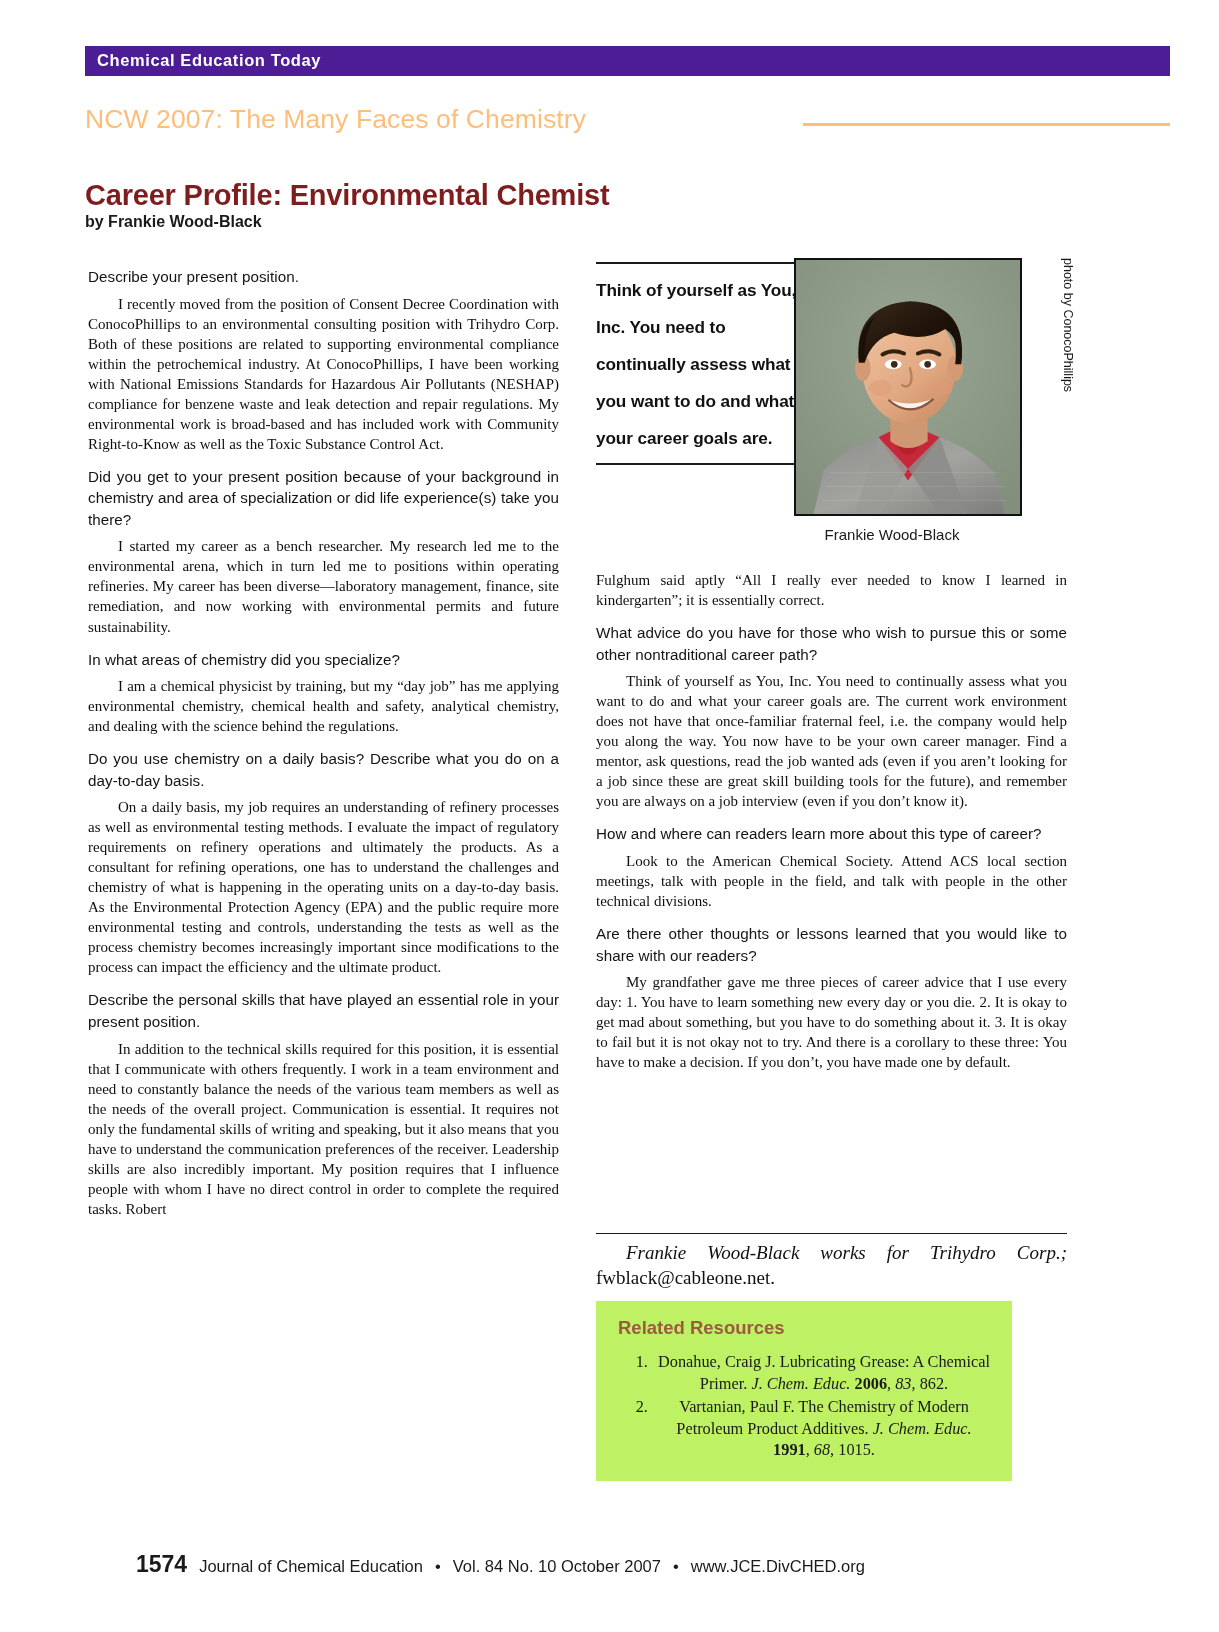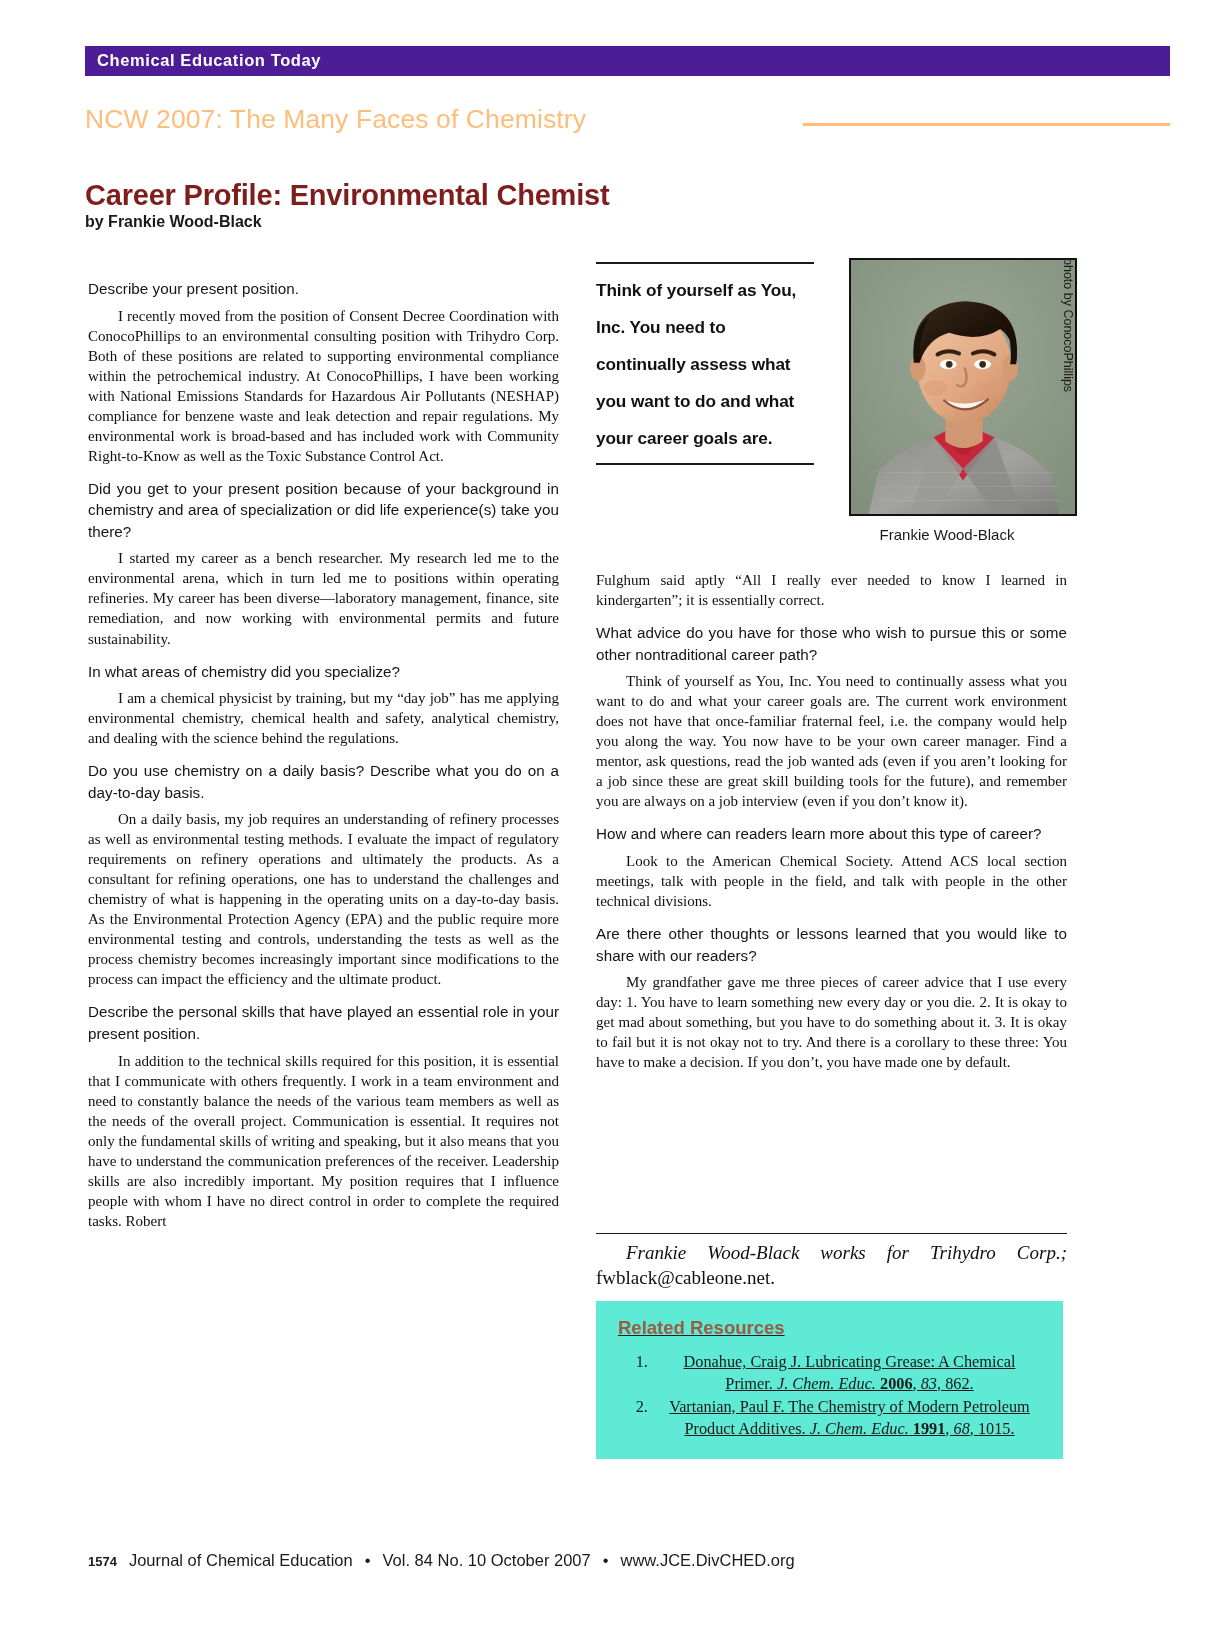--- a/index.html
+++ b/index.html
@@ -102,21 +102,21 @@
 
   .q {
     font-family: "Liberation Sans", sans-serif;
     font-size: 15.2px;
     line-height: 1.42;
     color: #141414;
     text-align: justify;
     margin: 0 0 6px 0;
     letter-spacing: 0.05px;
   }
-  .q.first { margin-top: 12px; }
+  .q.first { margin-top: 0; }
   p.a {
     font-family: "Liberation Serif", serif;
     font-size: 15px;
     line-height: 1.335;
     color: #0f0f0f;
     text-align: justify;
     text-indent: 30px;
     margin: 0 0 12px 0;
   }
   .q + p.a { margin-top: 2px; }
@@ -140,21 +140,21 @@
     font-size: 17.2px;
     line-height: 2.15;
     color: #111111;
     padding: 8px 0 6px 0;
     letter-spacing: -0.1px;
   }
 
   
   .photo-block {
     position: absolute;
-    left: 849px;
+    left: 794px;
     top: 258px;
     width: 196px;
   }
   .photo-frame {
     width: 228px;
     height: 258px;
     border: 2px solid #111111;
     box-sizing: border-box;
     overflow: hidden;
     position: relative;
@@ -201,25 +201,24 @@
     text-indent: 30px;
     color: #0f0f0f;
   }
   .contact i { font-style: italic; }
 
   
   .resources {
     position: absolute;
     left: 596px;
     top: 1301px;
-    width: 467px;
-    background: #5eead4;
+    width: 416px;
+    background: #bef264;
     padding: 16px 22px 18px 22px;
     box-sizing: border-box;
-    text-decoration: underline;
   }
   .res-title {
     font-family: "Liberation Sans", sans-serif;
     font-weight: bold;
     font-size: 18.5px;
     color: #9c5a41;
     margin-bottom: 12px;
   }
   ol.res-list {
     margin: 0;
@@ -238,22 +237,23 @@
     position: absolute;
     left: 88px;
     top: 1551px;
     font-family: "Liberation Sans", sans-serif;
     font-size: 16.5px;
     color: #1a1a1a;
     white-space: nowrap;
   }
   .footer .pageno {
     font-weight: bold;
-    font-size: 13px;
+    font-size: 23px;
     margin-right: 12px;
+    margin-left: 48px;
   }
   .footer .sep { margin: 0 12px; }
   .footer span { display: inline; }
 </style>
 </head>
 <body>
 
 <div class="page">
 
   <div class="masthead-bar">

